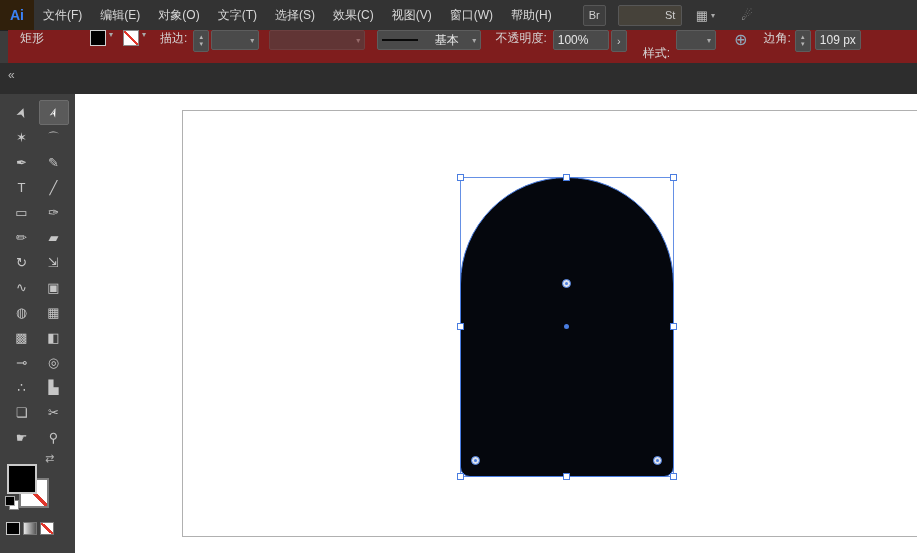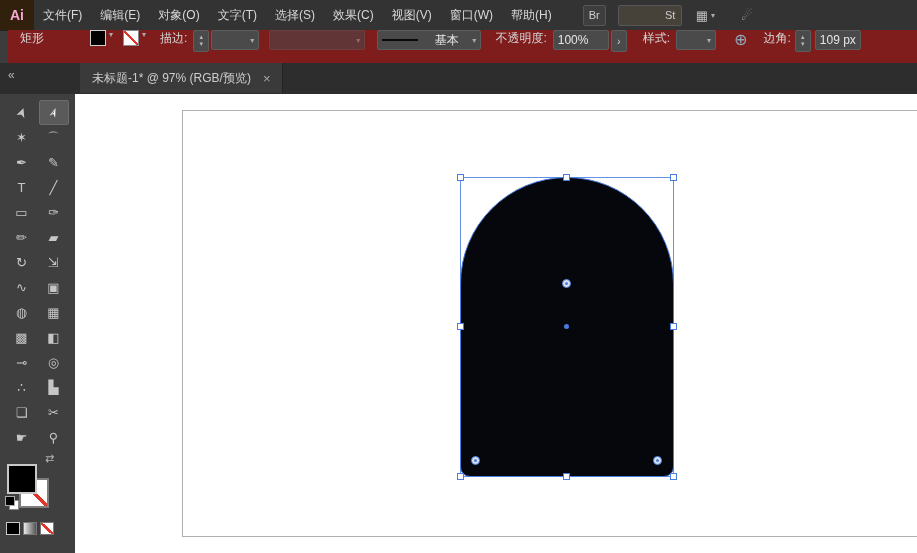--- a/index.html
+++ b/index.html
@@ -2,21 +2,21 @@
 <html><head>
 <meta charset="utf-8">
 <style>
   html,body{margin:0;padding:0;background:#3c3c3c;font-family:"Liberation Sans","DejaVu Sans",sans-serif;}
   #app{position:relative;width:917px;height:553px;overflow:hidden;background:#3c3c3c;}
 
   
   .menubar{position:absolute;left:0;top:0;width:917px;height:30px;background:#333333;border-bottom:1px solid #222;
            display:flex;align-items:center;color:#d8d8d8;font-size:12px;}
   .logo{width:34px;height:30px;display:flex;align-items:center;justify-content:center;background:#30200c;
-        color:#f9a8d4;font-weight:bold;font-size:14px;}
+        color:#3b82f6;font-weight:bold;font-size:14px;}
   .menu-item{padding:10px 9px;height:30px;display:flex;align-items:center;cursor:default;}
   .badge{width:21px;height:19px;display:flex;align-items:center;justify-content:center;background:#3e3e3e;
          border:1px solid #575757;border-radius:2px;font-size:11px;color:#cfcfcf;}
   .badge.br{margin-left:22px;}
   .badge.st{margin-left:12px;background:#46423a;padding-left:41px;}
   .arrange{margin-left:14px;display:flex;align-items:center;color:#bdbdbd;}
   .arrange .glyph{font-size:13px;}
   .caret{font-size:8px;color:#a9a9a9;margin-left:3px;}
   .gpu{margin-left:26px;color:#9d9d9d;font-size:13px;}
 
@@ -135,44 +135,40 @@
     </span>
 
     <span class="cb-label" style="margin-left:14px;">不透明度:</span>
     <span class="dd" style="width:56px;margin-left:6px;">
       <span>100%</span>
     </span>
     <span class="flyout-btn">
       <span>›</span>
     </span>
 
-    <span class="cb-label" style="margin-left:16px;">样式:</span>
+    <span class="cb-label" style="margin-left:16px;margin-top:15px;">样式:</span>
     <span class="dd" style="width:40px;margin-left:6px;">
       <span></span>
       <span class="caret">▾</span>
     </span>
 
     <span class="globe">⊕</span>
 
     <span class="cb-label" style="margin-left:16px;">边角:</span>
     <span class="stepper" style="margin-left:4px;">
       <span>▴</span>
       <span>▾</span>
     </span>
     <span class="dd" style="width:46px;margin-left:4px;">
       <span>109 px</span>
     </span>
   </div>
 
   <div class="tabbar">
     <span class="collapse">«</span>
-    <div class="doc-tab">
-      <span>未标题-1* @ 97% (RGB/预览)</span>
-      <span class="close">×</span>
-    </div>
   </div>
 
   <div class="toolspanel">
     <div class="tools">
       <span class="tool">
           <span class="rot">➤</span>
         </span>
       <span class="tool active">
           <span class="rot">➢</span>
         </span>

